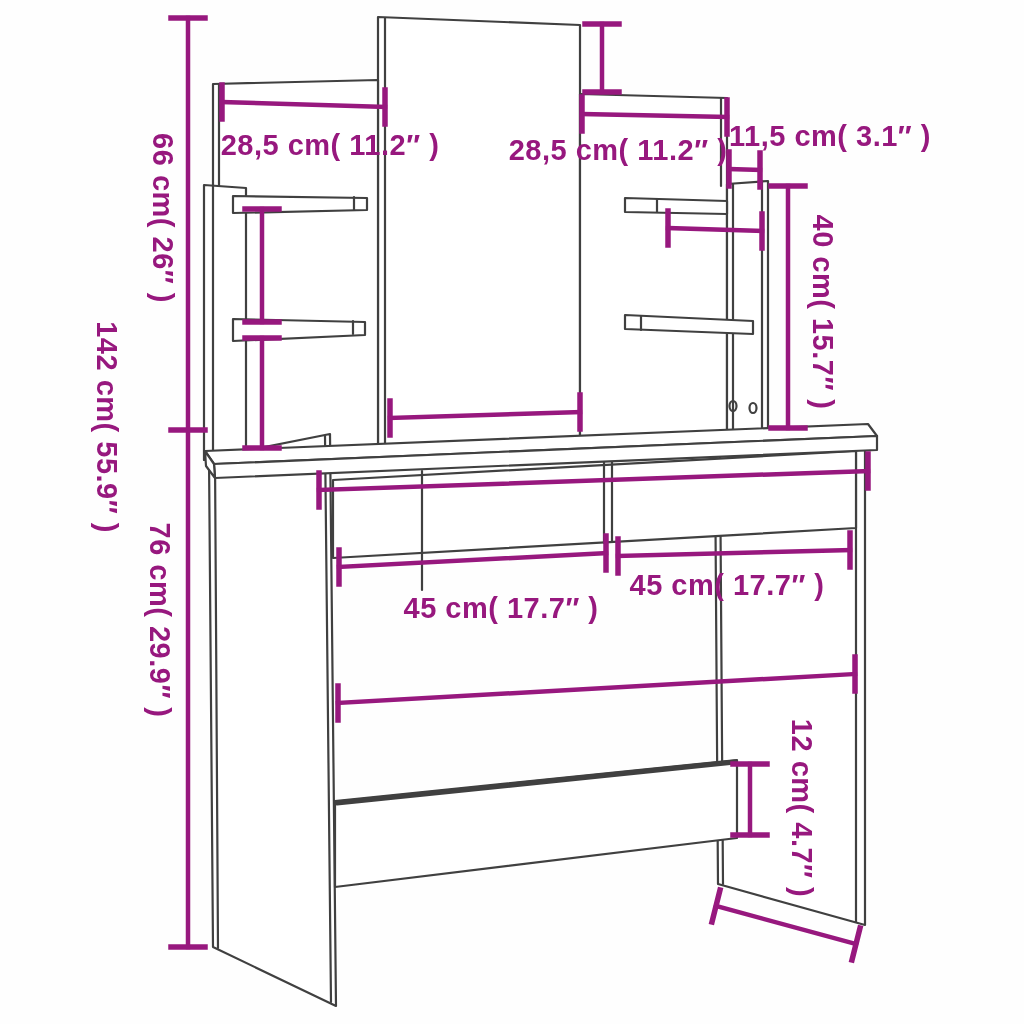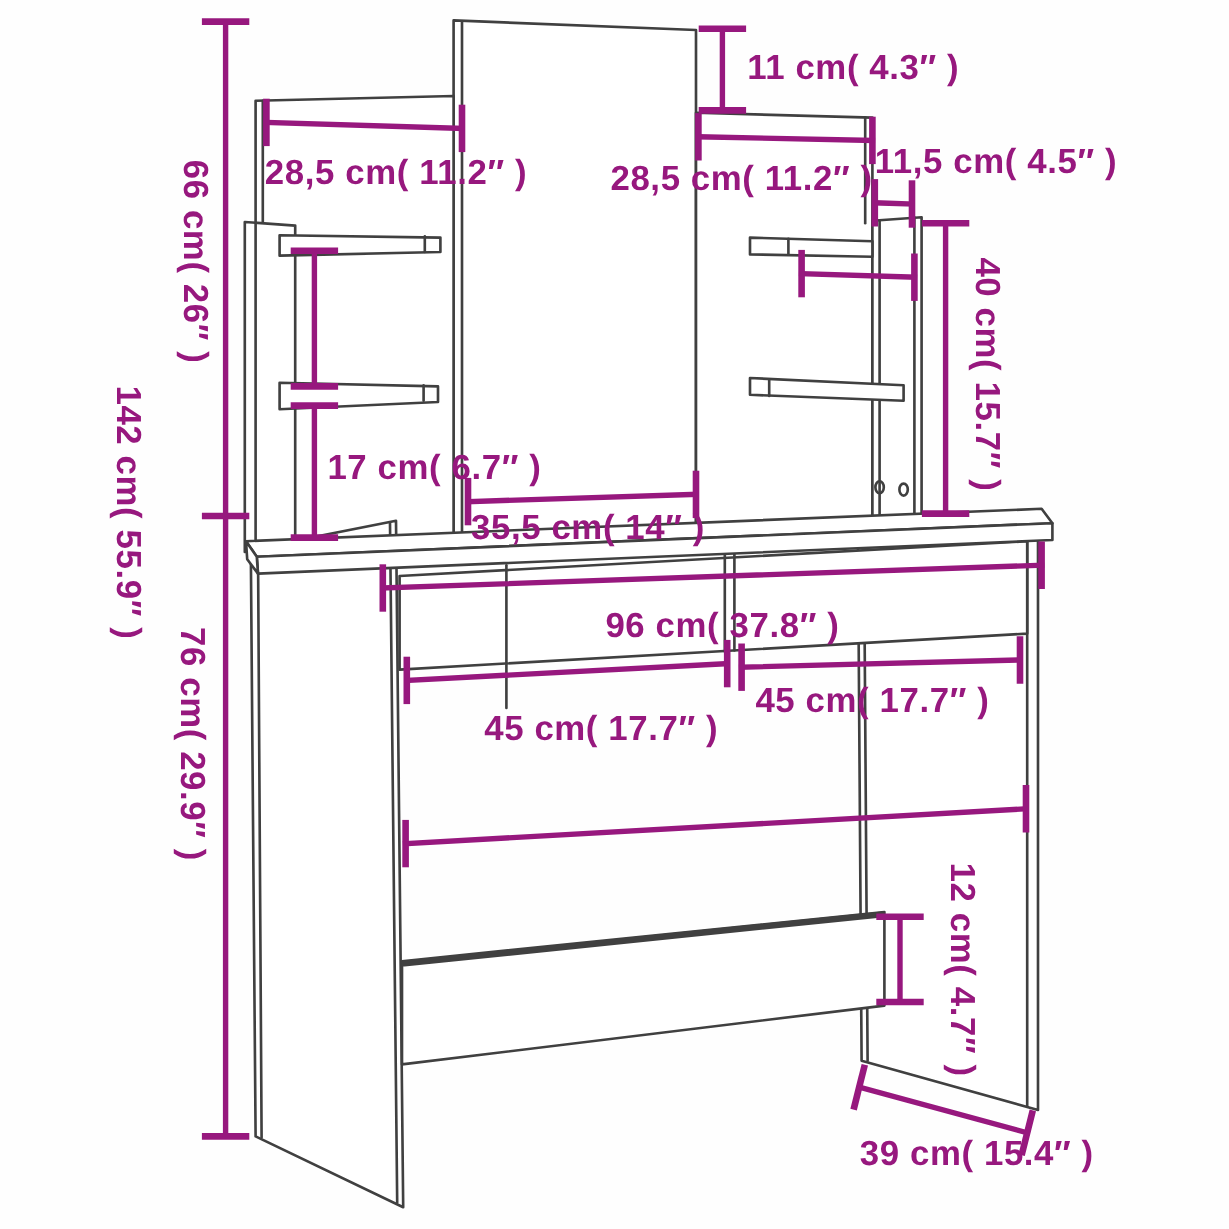--- a/index.html
+++ b/index.html
@@ -180,26 +180,21 @@
       <line class="dim" x1="716" y1="906" x2="856" y2="944"></line>
       <line class="tick" x1="720" y1="890" x2="712" y2="922"></line>
       <line class="tick" x1="860" y1="928" x2="852" y2="960"></line>
     </g>
   </g>
 </svg>
 
 <div class="dim-label rot" style="left:162px;top:218px">66 cm( 26″ )</div>
 <div class="dim-label rot" style="left:106px;top:427px">142 cm( 55.9″ )</div>
 <div class="dim-label rot" style="left:159px;top:620px">76 cm( 29.9″ )</div>
-<div class="dim-label" style="left:711px;top:57px">11 cm( 4.3″ )</div>
 <div class="dim-label" style="left:330px;top:145px">28,5 cm( 11.2″ )</div>
 <div class="dim-label" style="left:618px;top:150px">28,5 cm( 11.2″ )</div>
-<div class="dim-label" style="left:830px;top:136px">11,5 cm( 4.5″ )</div>
+<div class="dim-label" style="left:830px;top:136px">11,5 cm( 3.1″ )</div>
 <div class="dim-label rot" style="left:822px;top:312px">40 cm( 15.7″ )</div>
-<div class="dim-label" style="left:362px;top:391px">17 cm( 6.7″ )</div>
-<div class="dim-label" style="left:490px;top:441px">35,5 cm( 14″ )</div>
-<div class="dim-label" style="left:602px;top:522px">96 cm( 37.8″ )</div>
 <div class="dim-label" style="left:501px;top:608px">45 cm( 17.7″ )</div>
 <div class="dim-label" style="left:727px;top:585px">45 cm( 17.7″ )</div>
 <div class="dim-label rot" style="left:801px;top:808px">12 cm( 4.7″ )</div>
-<div class="dim-label" style="left:814px;top:962px">39 cm( 15.4″ )</div>
 
 </div>
 
 </body></html>

